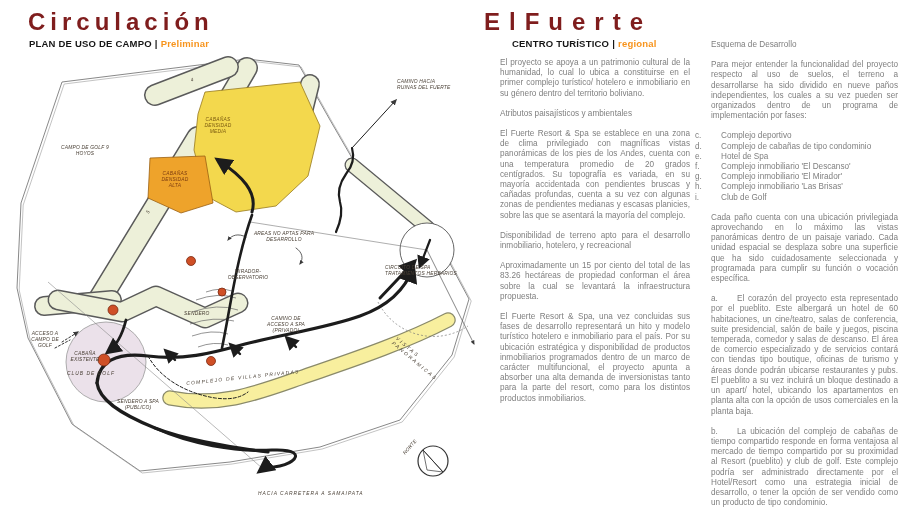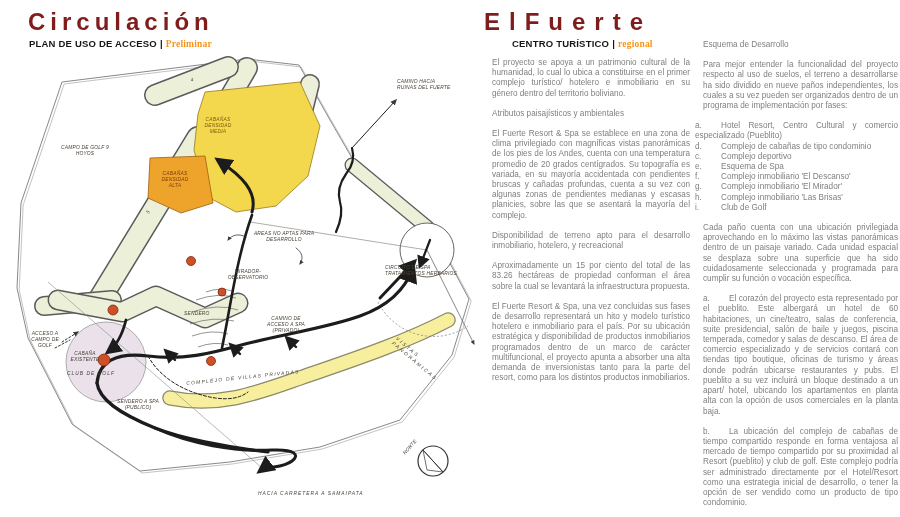--- a/index.html
+++ b/index.html
@@ -5,25 +5,25 @@
   html,body{margin:0;padding:0;background:#ffffff;}
   body{width:900px;height:517px;overflow:hidden;font-family:"Liberation Sans",sans-serif;}
   .page{position:relative;width:900px;height:517px;background:#fff;}
 
   .big-title{position:absolute;font-size:24px;font-weight:bold;color:#7f1d1d;
              letter-spacing:5px;white-space:nowrap;}
   .big-title.right{letter-spacing:9px;}
   .sub-title{position:absolute;font-size:9.5px;font-weight:bold;color:#161616;
              letter-spacing:0.2px;white-space:nowrap;}
   .sub-title .divider{margin:0 3px;color:#161616;}
-  .sub-title .accent{color:#f7941d;font-family:Liberation Serif, serif;}
+  .sub-title .accent{color:#f7941d;}
 
   .col{position:absolute;font-size:8.2px;line-height:10.2px;color:#7f7f7f;
        text-align:justify;}
-  .col p{margin:0 0 10px 8px;}
+  .col p{margin:0 0 10px 16px;}
   .phase-list{margin:0 0 10px 0;}
   .phase-item .letter{display:inline-block;width:26px;}
   .lead-letter{display:inline-block;width:26px;}
 
   .map{position:absolute;left:0;top:0;width:480px;height:517px;}
   .map svg{position:absolute;left:0;top:0;}
   .map-label{position:absolute;font-size:4.9px;line-height:5.8px;color:#4a4036;
              font-style:italic;letter-spacing:0.2px;transform-origin:left top;}
   .map-label.c{text-align:center;}
 </style>
@@ -142,45 +142,44 @@
     <div class="map-label" style="left:186px;top:381px;width:118px;letter-spacing:1.3px;transform:rotate(-6deg);">COMPLEJO DE VILLAS PRIVADAS</div>
     <div class="map-label" style="left:398px;top:336px;width:80px;letter-spacing:2px;transform:rotate(40deg);">VISTAS PANORAMICAS</div>
     <div class="map-label" style="left:258px;top:491px;width:122px;letter-spacing:1px;">HACIA CARRETERA A SAMAIPATA</div>
     <div class="map-label" style="left:402px;top:452px;width:30px;transform:rotate(-48deg);">NORTE</div>
     <div class="map-label" style="left:190px;top:78px;transform:rotate(-20deg);">4</div>
     <div class="map-label" style="left:145px;top:212px;transform:rotate(-58deg);">5</div>
   </div>
 
   <div class="big-title" style="left:28px;top:8px;">Circulación</div>
   <div class="sub-title" style="left:29px;top:38px;">
-    <span>PLAN DE USO DE ACCESO</span><span class="divider">|</span><span class="accent">Preliminar</span>
+    <span>PLAN DE USO DE CAMPO</span><span class="divider">|</span><span class="accent">Preliminar</span>
   </div>
 
   <div class="big-title right" style="left:484px;top:8px;">ElFuerte</div>
   <div class="sub-title" style="left:512px;top:38px;">
     <span>CENTRO TURÍSTICO</span><span class="divider">|</span><span class="accent">regional</span>
   </div>
 
   <div class="col" style="left:484px;top:58px;width:206px;">
     <p>El proyecto se apoya a un patrimonio cultural de la humanidad, lo cual lo ubica a constituirse en el primer complejo turístico/ hotelero e inmobiliario en su género dentro del territorio boliviano.</p>
     <p>Atributos paisajísticos y ambientales</p>
     <p>El Fuerte Resort &amp; Spa se establece en una zona de clima privilegiado con magníficas vistas panorámicas de los pies de los Andes, cuenta con una temperatura promedio de 20 grados centígrados.  Su topografía es variada, en su mayoría accidentada con pendientes bruscas y cañadas profundas, cuenta a su vez con algunas zonas de pendientes medianas y escasas planicies, sobre las que se asentará la mayoría del complejo.</p>
     <p>Disponibilidad de terreno apto para el desarrollo inmobiliario, hotelero, y recreacional</p>
     <p>Aproximadamente un 15 por ciento del total de las 83.26 hectáreas de propiedad conforman el área sobre la cual se levantará la infraestructura propuesta.</p>
     <p>El Fuerte Resort &amp; Spa, una vez concluidas sus fases de desarrollo representará un hito y modelo turístico hotelero e inmobiliario para el país.  Por su ubicación estratégica y disponibilidad de productos inmobiliarios programados dentro de un marco de carácter multifuncional, el proyecto apunta a absorber una alta demanda de inversionistas tanto para la parte del resort, como para los distintos productos inmobiliarios.</p>
   </div>
 
   <div class="col" style="left:695px;top:40px;width:203px;">
     <p>Esquema de Desarrollo</p>
     <p>Para mejor entender la funcionalidad del proyecto respecto al uso de suelos, el terreno a desarrollarse ha sido dividido en nueve paños independientes, los cuales a su vez pueden ser organizados dentro de un programa de implementación por fases:</p>
     <div class="phase-list">
-      <div class="phase-item"><span class="letter">a.</span><span>Hotel Resort, Centro Cultural y comercio especializado (Pueblito)</span></div>
+      <div class="phase-item"><span class="letter">c.</span><span>Complejo deportivo</span></div>
       <div class="phase-item"><span class="letter">d.</span><span>Complejo de cabañas de tipo condominio</span></div>
-      <div class="phase-item"><span class="letter">c.</span><span>Complejo deportivo</span></div>
-      <div class="phase-item"><span class="letter">e.</span><span>Esquema de Spa</span></div>
+      <div class="phase-item"><span class="letter">e.</span><span>Hotel de Spa</span></div>
       <div class="phase-item"><span class="letter">f.</span><span>Complejo inmobiliario 'El Descanso'</span></div>
       <div class="phase-item"><span class="letter">g.</span><span>Complejo inmobiliario 'El Mirador'</span></div>
       <div class="phase-item"><span class="letter">h.</span><span>Complejo inmobiliario 'Las Brisas'</span></div>
       <div class="phase-item"><span class="letter">i.</span><span>Club de Golf</span></div>
     </div>
     <p>Cada paño cuenta con una ubicación privilegiada aprovechando en lo máximo las vistas panorámicas dentro de un paisaje variado. Cada unidad espacial se desplaza sobre una superficie que ha sido cuidadosamente seleccionada y programada para cumplir su función o vocación específica.</p>
     <p><span class="lead-letter">a.</span><span>El corazón del proyecto esta representado por el pueblito. Este albergará un hotel de 60 habitaciones, un cine/teatro, salas de conferencia, suite presidencial, salón de baile y juegos, piscina temperada, comedor y salas de descanso.  El área de comercio especializado y de servicios contará con tiendas tipo boutique, oficinas de turismo y áreas donde podrán ubicarse restaurantes y pubs.  El pueblito a su vez incluirá un bloque destinado a un apart/ hotel, ubicando los apartamentos en planta alta con la opción de usos comerciales en la planta baja.</span></p>
     <p><span class="lead-letter">b.</span><span>La ubicación del complejo de cabañas de tiempo compartido responde en forma ventajosa al mercado de tiempo compartido por su proximidad al Resort (pueblito) y club de golf.  Este complejo podría ser administrado directamente por el Hotel/Resort como una estrategia inicial de desarrollo, o tener la opción de ser vendido como un producto de tipo condominio.</span></p>
   </div>
 

